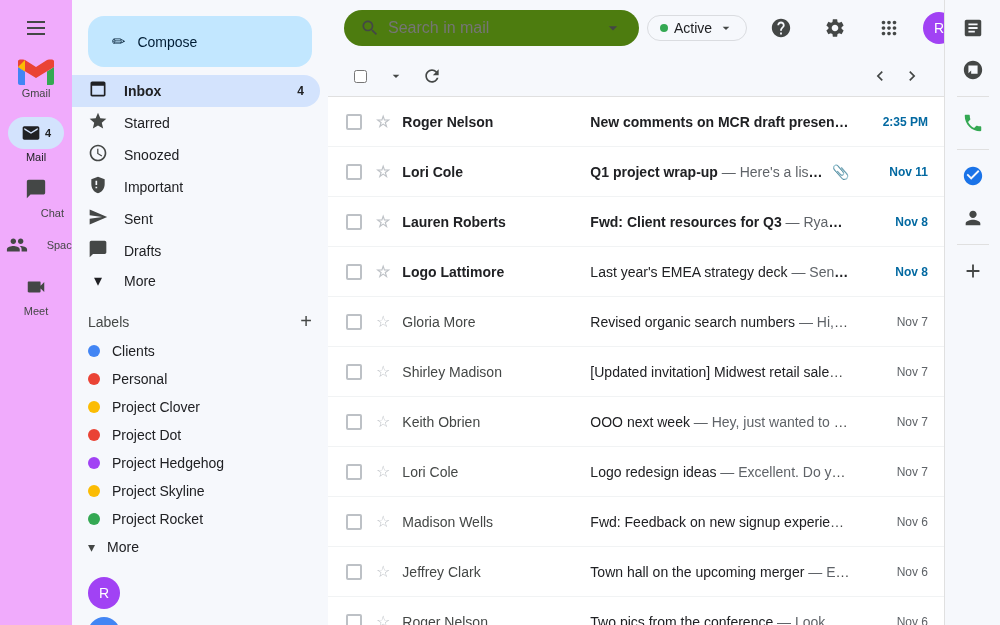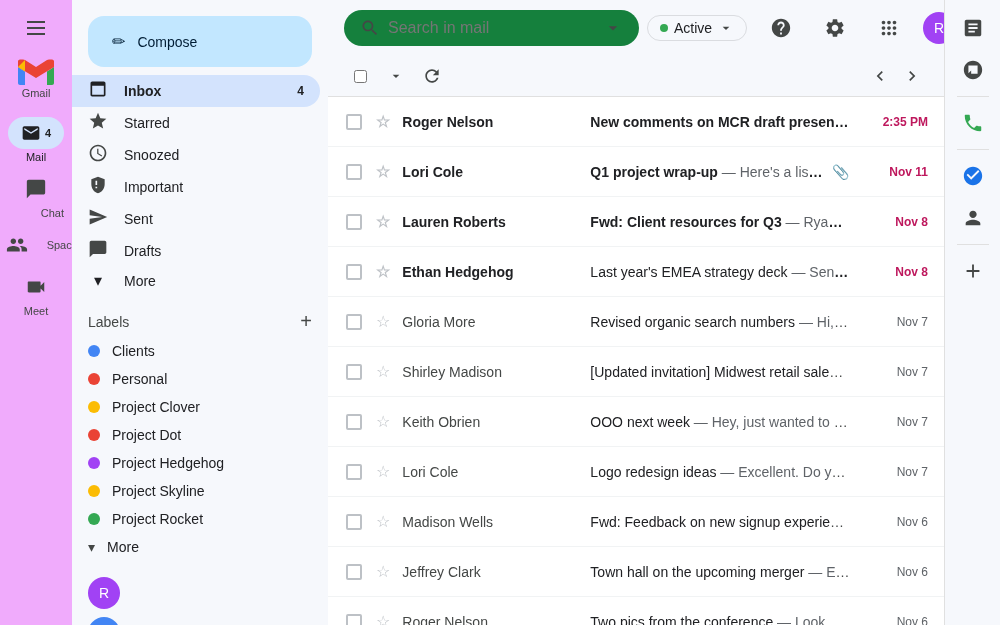--- a/index.html
+++ b/index.html
@@ -19,21 +19,21 @@
     .labels-section { padding: 8px 16px; margin-top: 4px; }
     .labels-header { display: flex; align-items: center; justify-content: space-between; font-size: 14px; color: #444746; padding: 4px 0; }
     .label-item { display: flex; align-items: center; gap: 12px; padding: 4px 0; cursor: pointer; border-radius: 0 24px 24px 0; height: 28px; font-size: 14px; color: #202124; }
     .label-dot { width: 12px; height: 12px; border-radius: 50%; flex-shrink: 0; }
 
     
     .main { flex: 1; display: flex; flex-direction: column; overflow: hidden; }
 
     
     .topbar { display: flex; align-items: center; padding: 8px 16px; gap: 8px; background: #f6f8fc; }
-    .search-bar { flex: 1; background: #15803d; border-radius: 24px; display: flex; align-items: center; padding: 8px 16px; gap: 8px; max-width: 720px; }
+    .search-bar { flex: 1; background: #4d7c0f; border-radius: 24px; display: flex; align-items: center; padding: 8px 16px; gap: 8px; max-width: 720px; }
     .search-bar input { border: none; background: transparent; outline: none; font-size: 16px; flex: 1; color: #202124; }
 
     .topbar-right { display: flex; align-items: center; gap: 14px; margin-left: auto; justify-content: center; }
     .active-badge { display: flex; align-items: center; gap: 6px; border: 1px solid #dadce0; border-radius: 20px; padding: 4px 12px; cursor: pointer; font-size: 14px; }
     .active-dot { width: 8px; height: 8px; background: #34a853; border-radius: 50%; }
     .topbar-icon { width: 40px; height: 40px; display: flex; align-items: center; justify-content: center; border-radius: 50%; cursor: pointer; font-size: 18px; color: #444746; }
     .avatar { width: 32px; height: 32px; border-radius: 50%; background: #a142f4; display: flex; align-items: center; justify-content: center; color: white; font-size: 14px; font-weight: 500; cursor: pointer; }
 
     
     .email-toolbar { display: flex; align-items: center; padding: 4px 16px; gap: 4px; border-bottom: 1px solid #e0e0e0; }
@@ -48,21 +48,21 @@
     .email-check { width: 20px; height: 20px; display: flex; align-items: center; justify-content: center; }
     .checkbox { width: 16px; height: 16px; border: 2px solid #bdc1c6; border-radius: 2px; cursor: pointer; }
     .star-icon { color: #bdc1c6; font-size: 16px; cursor: pointer; margin: 0 4px; }
 
     .email-sender { width: 180px; flex-shrink: 0; font-size: 14px; overflow: hidden; text-overflow: ellipsis; white-space: nowrap; }
     .email-subject { flex: 1; overflow: hidden; text-overflow: ellipsis; white-space: nowrap; font-size: 14px; }
     .email-subject .subject { color: #202124; }
     .email-subject .snippet { color: #5f6368; font-weight: 400; }
     .email-subject .separator { color: #5f6368; font-weight: 400; }
     .email-date { width: 70px; text-align: right; font-size: 12px; color: #5f6368; flex-shrink: 0; }
-    .email-date.unread { font-weight: 600; color: #be185d; }
+    .email-date.unread { font-weight: 600; color: #0369a1; }
 
     .attachment-icon { color: #5f6368; font-size: 14px; }
   </style>
 </head>
 <body>
 
 <div style="width:72px; background:#f0abfc; display:flex; flex-direction:column; align-items:center; padding:8px 0; gap:2px;">
   <div style="width:40px; height:40px; display:flex; align-items:center; justify-content:center; border-radius:50%; cursor:pointer;">
     <div style="display:flex; flex-direction:column; gap:4px; cursor:pointer;">
       <span style="display:block; width:18px; height:2px; background:#444746;"></span>
@@ -350,21 +350,21 @@
         <span class="snippet">Ryan, here's the doc with all the client resou...</span>
       </div>
 
       <span class="email-date unread">Nov 8</span>
     </div>
       <div class="email-row unread">
       <div class="email-check">
         <div class="checkbox"></div>
       </div>
       <span class="star-icon ">☆</span>
-      <span class="email-sender" style="font-weight:700">Ethan Hedgehog</span>
+      <span class="email-sender" style="font-weight:700">Logo Lattimore</span>
       <div class="email-subject">
         <span class="subject" style="font-weight:400">Last year's EMEA strategy deck</span>
         <span class="separator" style="font-weight:400"> — </span>
         <span class="snippet">Sending this out to anyone who missed...</span>
       </div>
 
       <span class="email-date unread">Nov 8</span>
     </div>
       <div class="email-row read">
       <div class="email-check">

